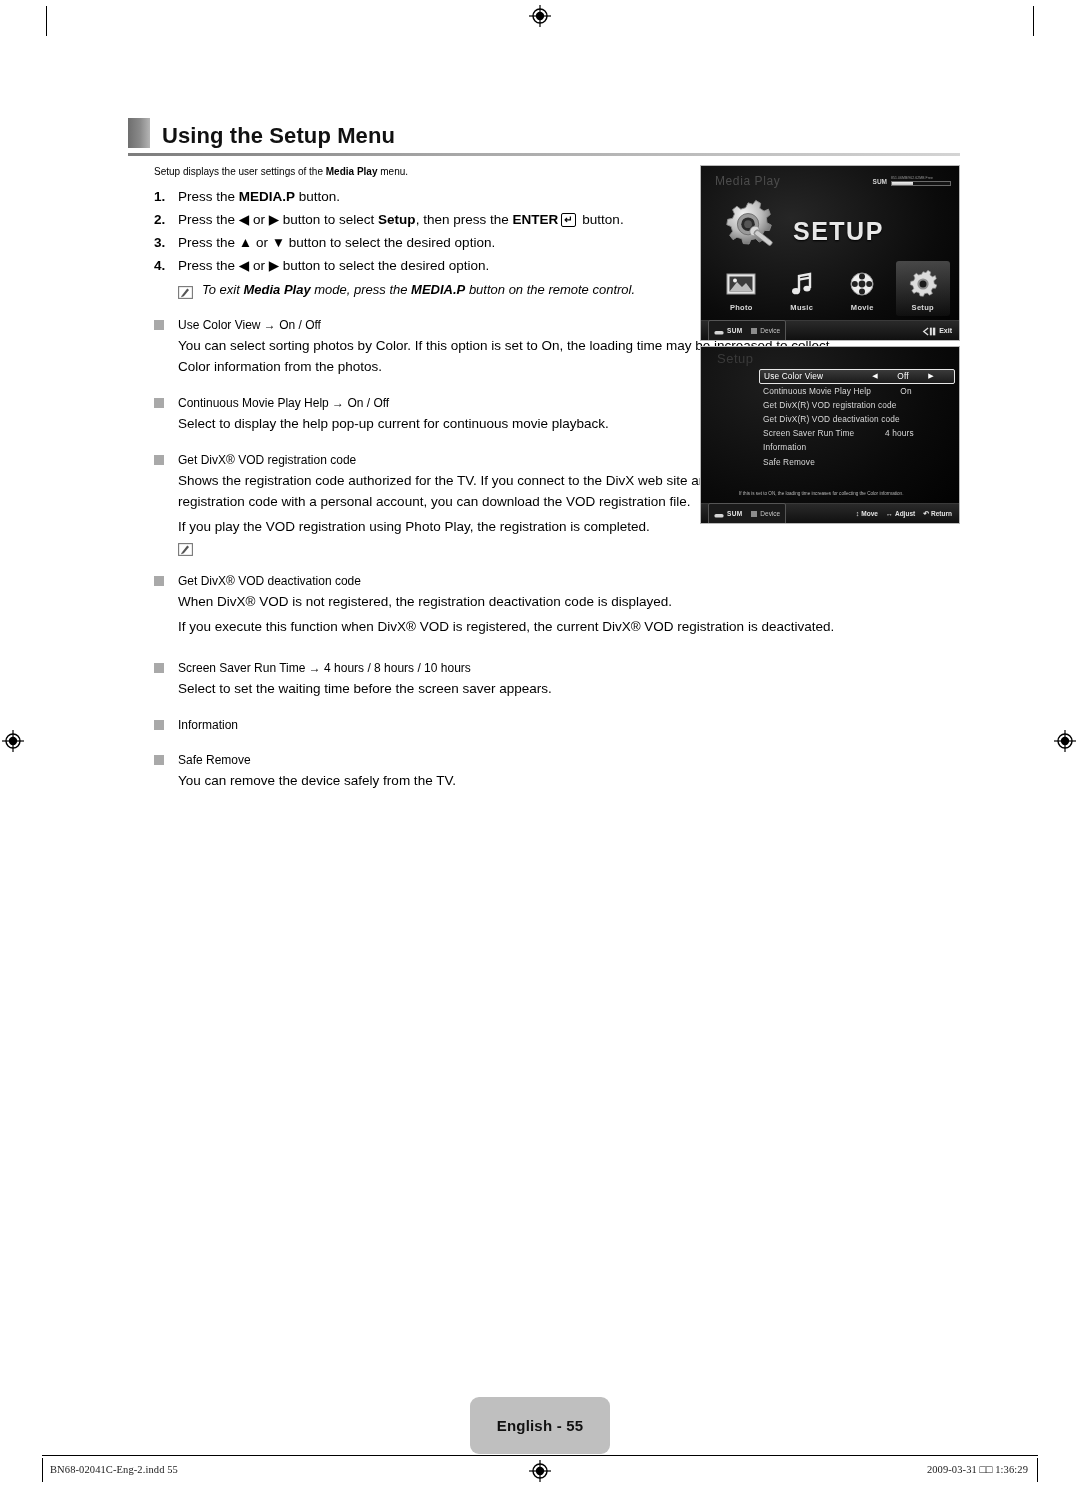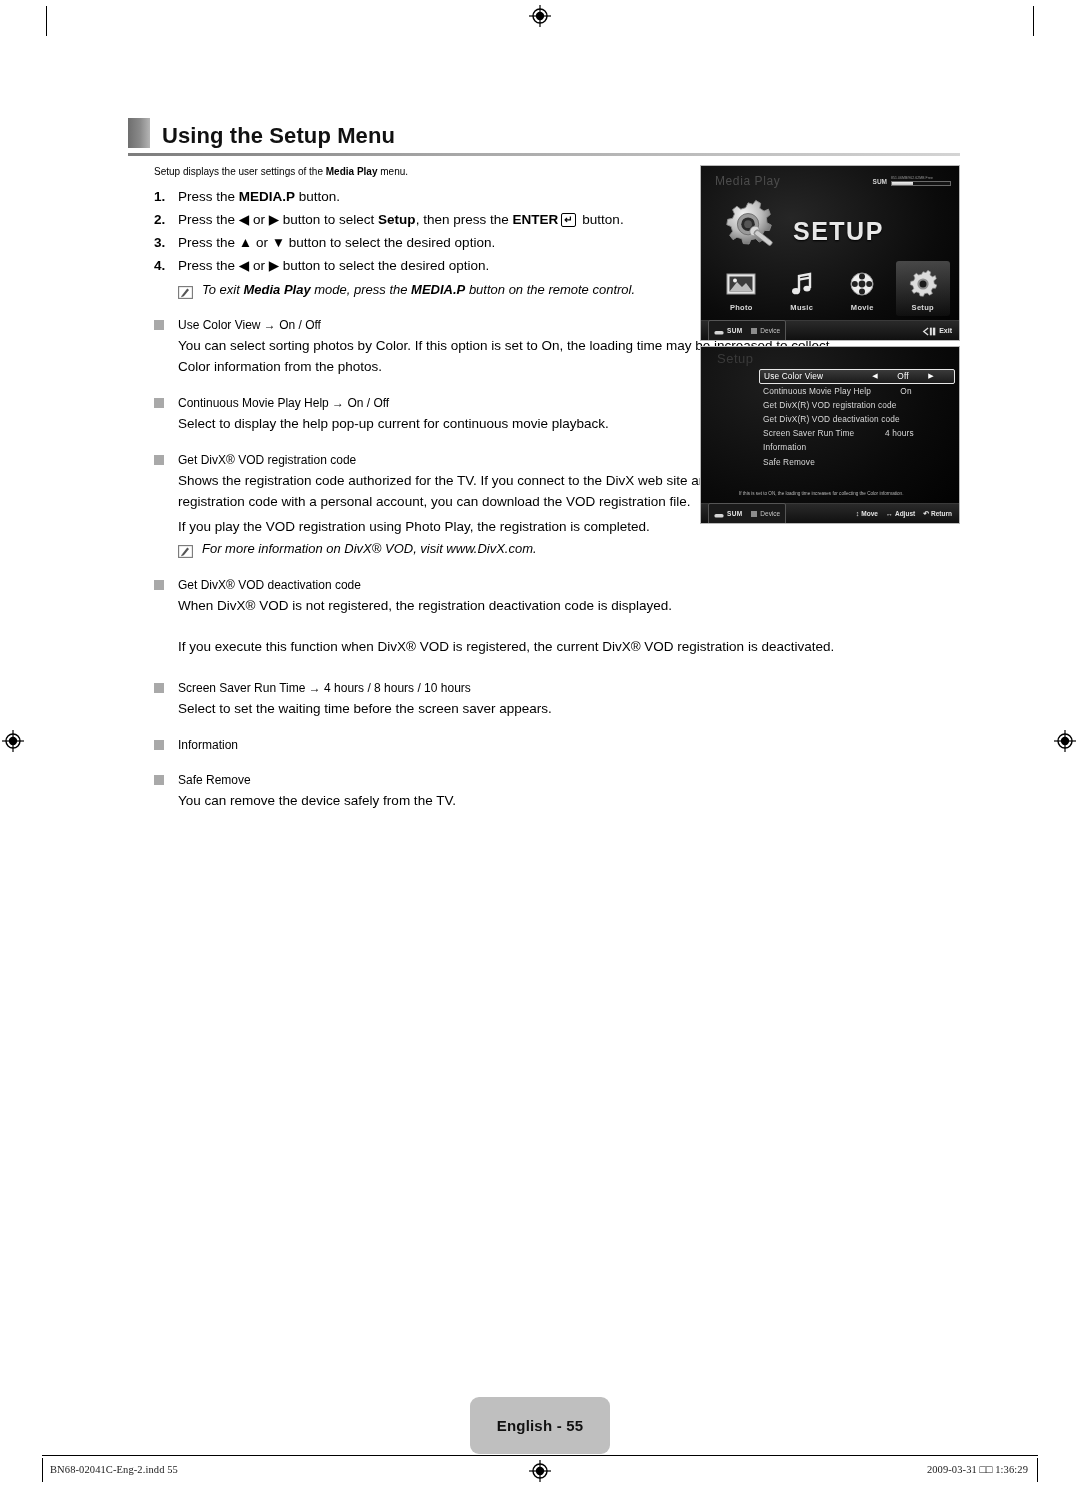--- a/index.html
+++ b/index.html
@@ -284,33 +284,32 @@
           <p class="para">Shows the registration code authorized for the TV. If you connect to the DivX web site and register the registration code with a personal account, you can download the VOD registration file.</p>
           <p class="para" style="margin-top:4px;">If you play the VOD registration using Photo Play, the registration is completed.</p>
           <div class="note">
             <div class="note-ic">
               <svg width="15" height="13" viewBox="0 0 15 13">
                 <rect x="0.6" y="0.6" width="13.8" height="11.8" fill="none" stroke="#777" stroke-width="1.1"></rect>
                 <path d="M3.8 9.4 L9.3 2.6 L11 4 L5.6 10.6 Z" fill="#555"></path>
                 <path d="M3.8 9.4 L3.2 11.2 L5.1 10.5 Z" fill="#333"></path>
               </svg>
             </div>
-            <div class="note-tx">For more information on DivX® VOD, visit www.DivX.com.</div>
           </div>
         </div>
       </div>
 
       <div class="bsec">
         <div class="bhead">
           <div class="bsq"></div>
           <div class="bhead-tx">Get DivX® VOD deactivation code</div>
         </div>
         <div class="bbody wide">
           <p class="para">When DivX® VOD is not registered, the registration deactivation code is displayed.</p>
-          <p class="para" style="margin-top:20px;">If you execute this function when DivX® VOD is registered, the current DivX® VOD registration is deactivated.</p>
+          <p class="para" style="margin-top:4px;">If you execute this function when DivX® VOD is registered, the current DivX® VOD registration is deactivated.</p>
         </div>
       </div>
 
       <div class="bsec" style="margin-top:22px;">
         <div class="bhead">
           <div class="bsq"></div>
           <div class="bhead-tx">Screen Saver Run Time → 4 hours / 8 hours / 10 hours</div>
         </div>
         <div class="bbody">
           <p class="para">Select to set the waiting time before the screen saver appears.</p>

